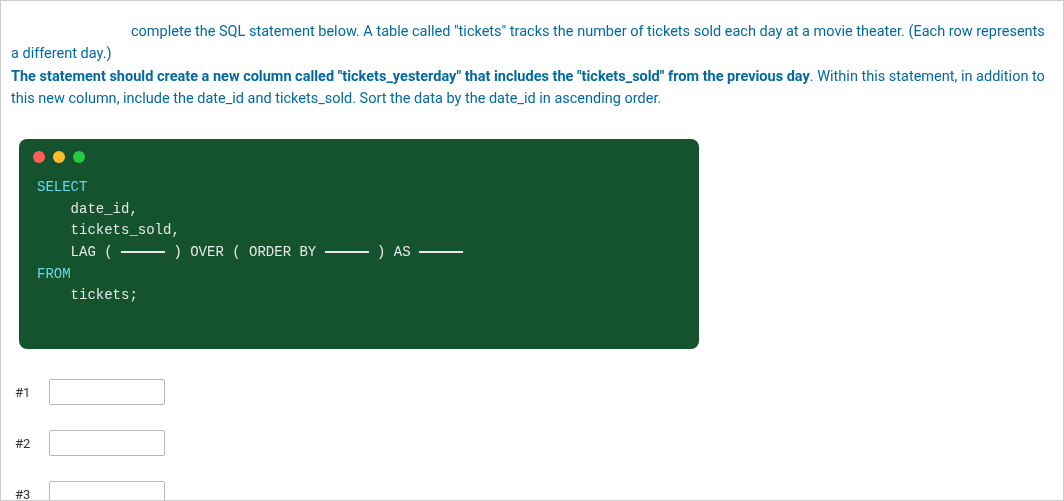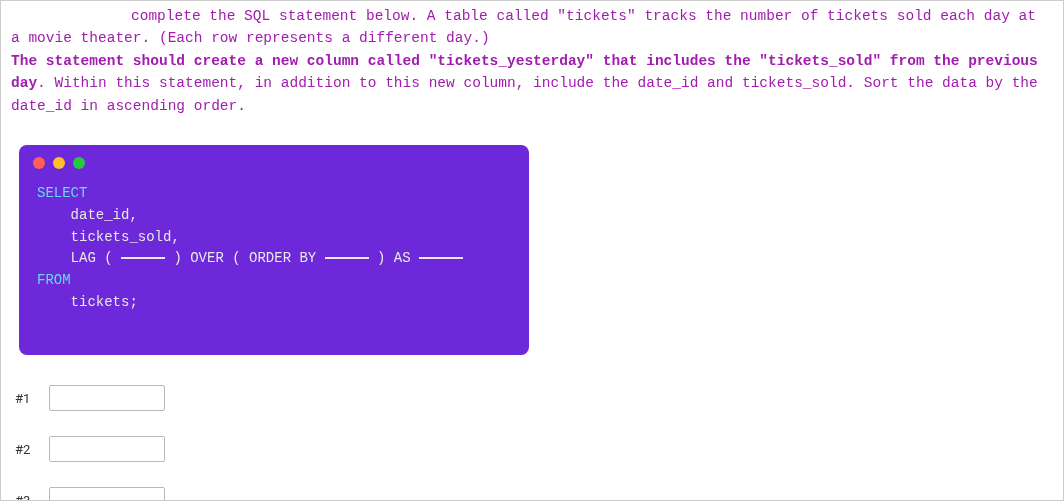--- a/index.html
+++ b/index.html
@@ -10,36 +10,35 @@
     body {
       font-family: -apple-system, BlinkMacSystemFont, "Segoe UI", Roboto, "Helvetica Neue", Arial, sans-serif;
       font-size: 14px;
       color: #333;
       background: #fff;
       width: 1064px;
       height: 501px;
       border: 1px solid #ccc;
     }
     .instruction {
-      padding: 4px 10px 10px 10px;
+      padding: 20px 10px 10px 10px;
       line-height: 1.55;
       font-size: 14.5px;
-      color: #a21caf;
-      font-family: Liberation Mono, monospace;
+      color: #0369a1;
     }
     .instruction .bold {
       font-weight: 700;
     }
     .indent-first {
       text-indent: 120px;
     }
     .code-window {
       margin: 18px 0 0 18px;
-      width: 510px;
-      background: #6d28d9;
+      width: 680px;
+      background: #14532d;
       border-radius: 8px;
       overflow: hidden;
     }
     .titlebar {
       display: flex;
       gap: 8px;
       padding: 12px 14px 8px 14px;
     }
     .dot {
       width: 12px;

